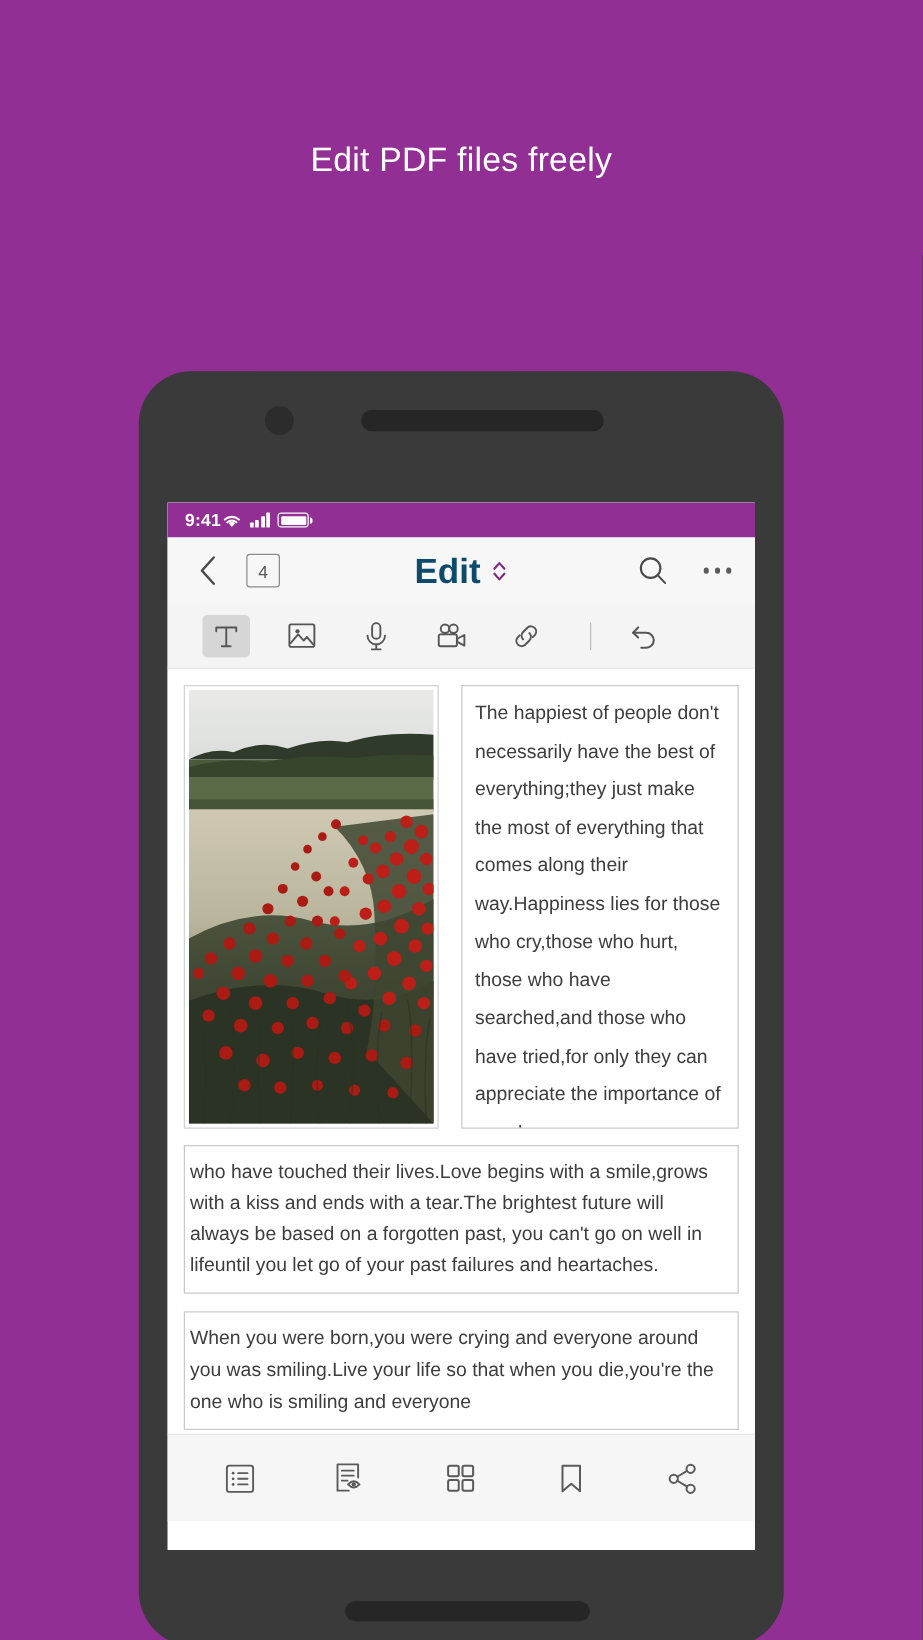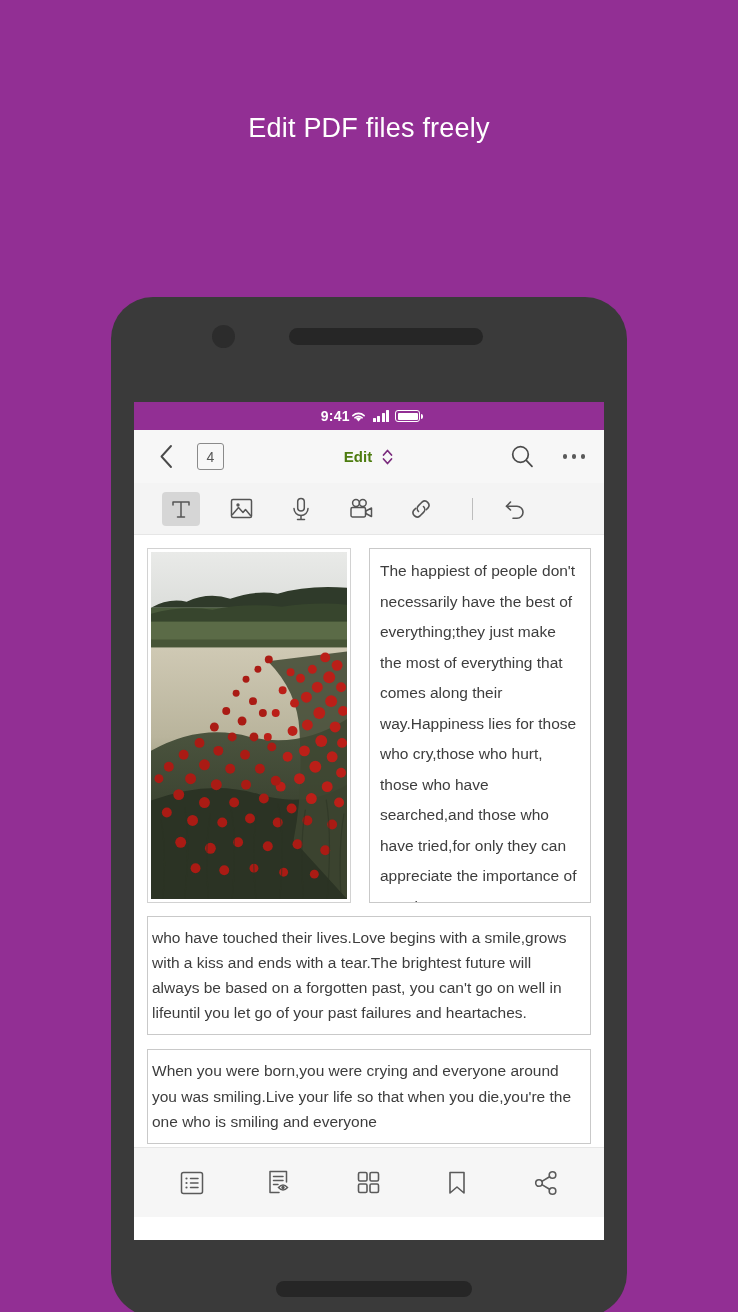--- a/index.html
+++ b/index.html
@@ -78,21 +78,21 @@
     background: #ffffff;
     overflow: hidden;
   }
 
   
   .status-bar {
     height: 28px;
     background: #922f94;
     display: flex;
     align-items: center;
-    justify-content: center;
+    justify-content: flex-start;
     padding: 0 11px 0 14px;
     color: #ffffff;
   }
   .status-time {
     font-size: 14px;
     font-weight: bold;
     letter-spacing: 0.2px;
   }
   .status-icons {
     display: flex;
@@ -173,22 +173,22 @@
     position: absolute;
     left: 0; right: 0;
     display: flex;
     align-items: center;
     justify-content: center;
     gap: 9px;
     pointer-events: none;
   }
   .nav-title-wrap > * { pointer-events: auto; }
   .nav-title {
-    color: #4d7c0f;
-    font-size: 15px;
+    color: #0c4a6e;
+    font-size: 28px;
     font-weight: bold;
   }
   .nav-right {
     margin-left: auto;
     display: flex;
     align-items: center;
     gap: 28px;
   }
   .dots {
     display: flex;

